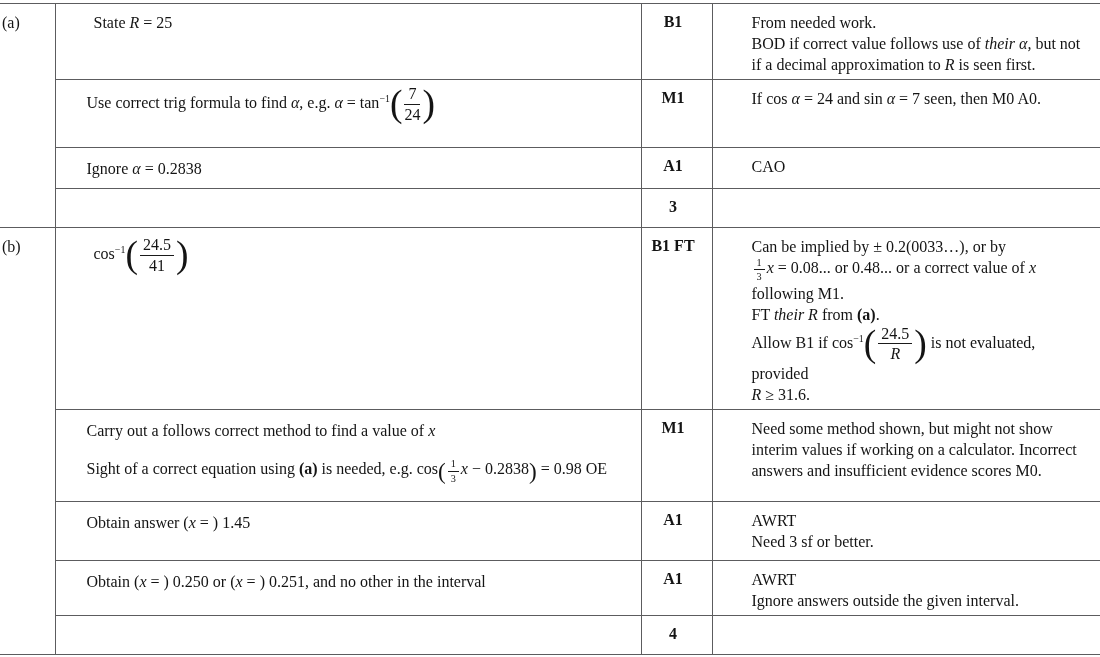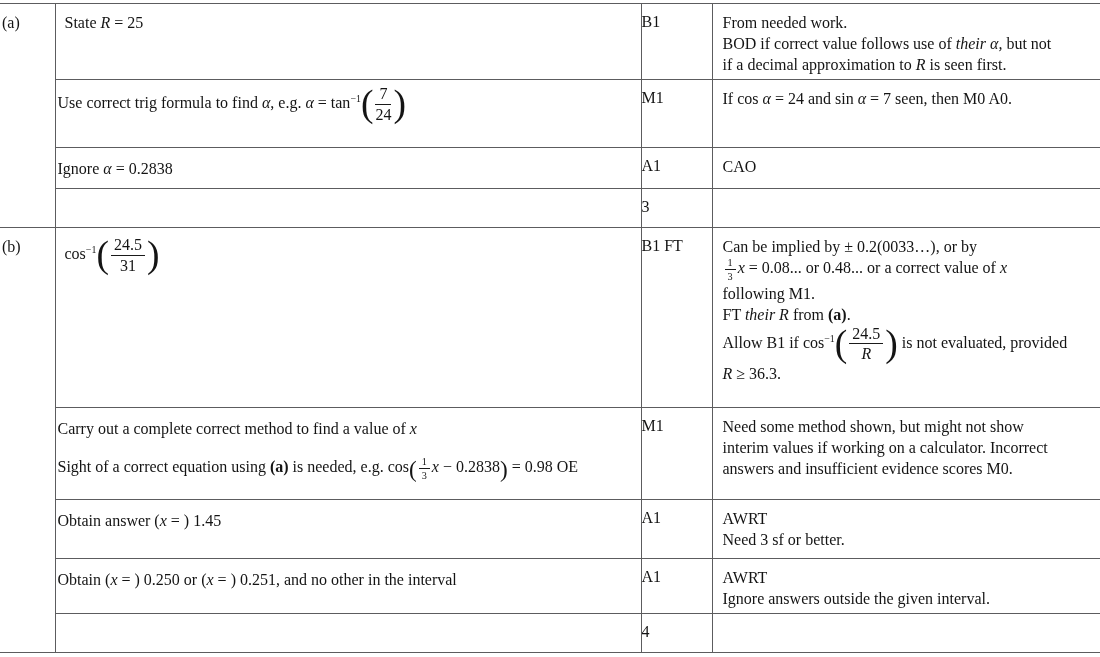--- a/index.html
+++ b/index.html
@@ -5,23 +5,23 @@
   html,body{margin:0;padding:0;background:#fff;}
   body{width:1100px;height:657px;overflow:hidden;
        font-family:"Liberation Serif","DejaVu Serif",serif;color:#141414;}
   table{border-collapse:collapse;table-layout:fixed;width:1100px;margin-top:3px;}
   td{border:1px solid #5c5c5e;vertical-align:top;font-size:16px;overflow:hidden;
      padding:8px 8px 4px 9px;}
   td:first-child{border-left:0;padding:10px 0 0 2px;}
   td:last-child{border-right:0;padding:8px 6px 4px 10px;}
   tr.r1{height:75px}tr.r2{height:68px}tr.r3{height:41px}tr.r4{height:39px}
   tr.r5{height:180px}tr.r6{height:92px}tr.r7{height:59px}tr.r8{height:50px}tr.r9{height:39px}
-  td.mark{font-weight:normal;text-align:left;padding:9px 7px 0 0;}
+  td.mark{font-weight:bold;text-align:center;padding:9px 7px 0 0;}
   td.vmid{vertical-align:middle;padding-top:0;padding-bottom:18px;}
-  .ln{min-height:21px;line-height:21px;}
+  .ln{min-height:21px;line-height:21px;margin-left:29px;}
   .gap{margin-top:17px;}
   .i{font-style:italic}
   .b{font-weight:bold}
   .sup{font-size:62%;vertical-align:super;line-height:0;}
   .pbig{font-size:235%;vertical-align:middle;line-height:0;}
   .pmed{font-size:145%;vertical-align:middle;line-height:0;}
   .frac{display:inline-block;vertical-align:middle;text-align:center;line-height:1.12;margin:0 2px;}
   .fn{display:block;border-bottom:1px solid #1a1a1a;padding:0 3px 1px;}
   .fd{display:block;padding-top:1px;}
   .fs{font-size:64%;line-height:1.1;}
@@ -69,35 +69,35 @@
     </tr>
     <tr class="r4">
       <td></td>
       <td class="mark">3</td>
       <td></td>
     </tr>
 
     <tr class="r5">
       <td rowspan="5">(b)</td>
       <td>
-          <div class="ln"><span>cos</span><span class="sup">−1</span><span class="pbig">(</span><span class="frac"><span class="fn">24.5</span><span class="fd">31</span></span><span class="pbig">)</span></div>
+          <div class="ln"><span>cos</span><span class="sup">−1</span><span class="pbig">(</span><span class="frac"><span class="fn">24.5</span><span class="fd">41</span></span><span class="pbig">)</span></div>
         </td>
       <td class="mark">B1 FT</td>
       <td>
           <div class="ln"><span>Can be implied by ± 0.2(0033…), or by</span></div>
           <div class="ln"><span class="frac fs"><span class="fn">1</span><span class="fd">3</span></span><span class="i">x</span><span> = 0.08... or 0.48... or a correct value of </span><span class="i">x</span></div>
           <div class="ln"><span>following M1.</span></div>
           <div class="ln"><span>FT </span><span class="i">their R</span><span> from </span><span class="b">(a)</span><span>.</span></div>
           <div class="ln"><span>Allow B1 if cos</span><span class="sup">−1</span><span class="pbig">(</span><span class="frac"><span class="fn">24.5</span><span class="fd i">R</span></span><span class="pbig">)</span><span> is not evaluated, provided</span></div>
-          <div class="ln"><span class="i">R</span><span> ≥ 36.3.</span></div>
+          <div class="ln"><span class="i">R</span><span> ≥ 31.6.</span></div>
         </td>
     </tr>
     <tr class="r6">
       <td>
-          <div class="ln"><span>Carry out a complete correct method to find a value of </span><span class="i">x</span></div>
+          <div class="ln"><span>Carry out a follows correct method to find a value of </span><span class="i">x</span></div>
           <div class="ln gap"><span>Sight of a correct equation using </span><span class="b">(a)</span><span> is needed, e.g. cos</span><span class="pmed">(</span><span class="frac fs"><span class="fn">1</span><span class="fd">3</span></span><span class="i">x</span><span> − 0.2838</span><span class="pmed">)</span><span> = 0.98 OE</span></div>
         </td>
       <td class="mark">M1</td>
       <td>
           <div class="ln"><span>Need some method shown, but might not show</span></div>
           <div class="ln"><span>interim values if working on a calculator. Incorrect</span></div>
           <div class="ln"><span>answers and insufficient evidence scores M0.</span></div>
         </td>
     </tr>
     <tr class="r7">

